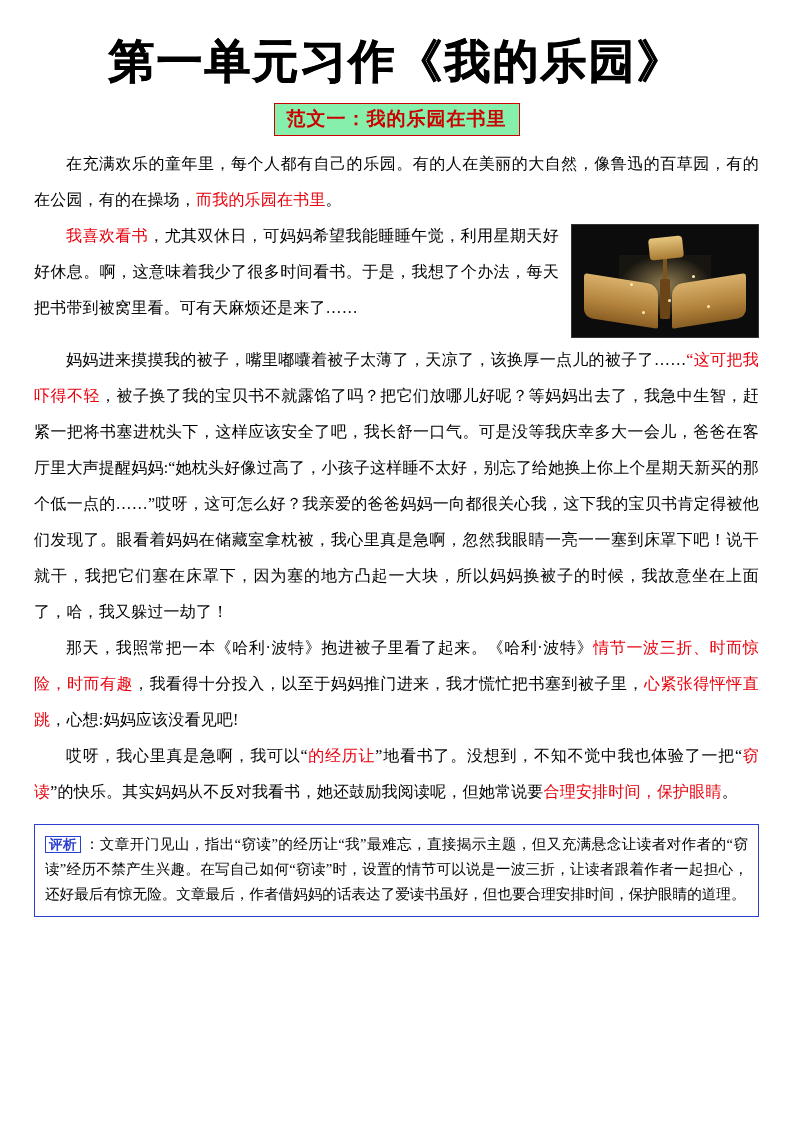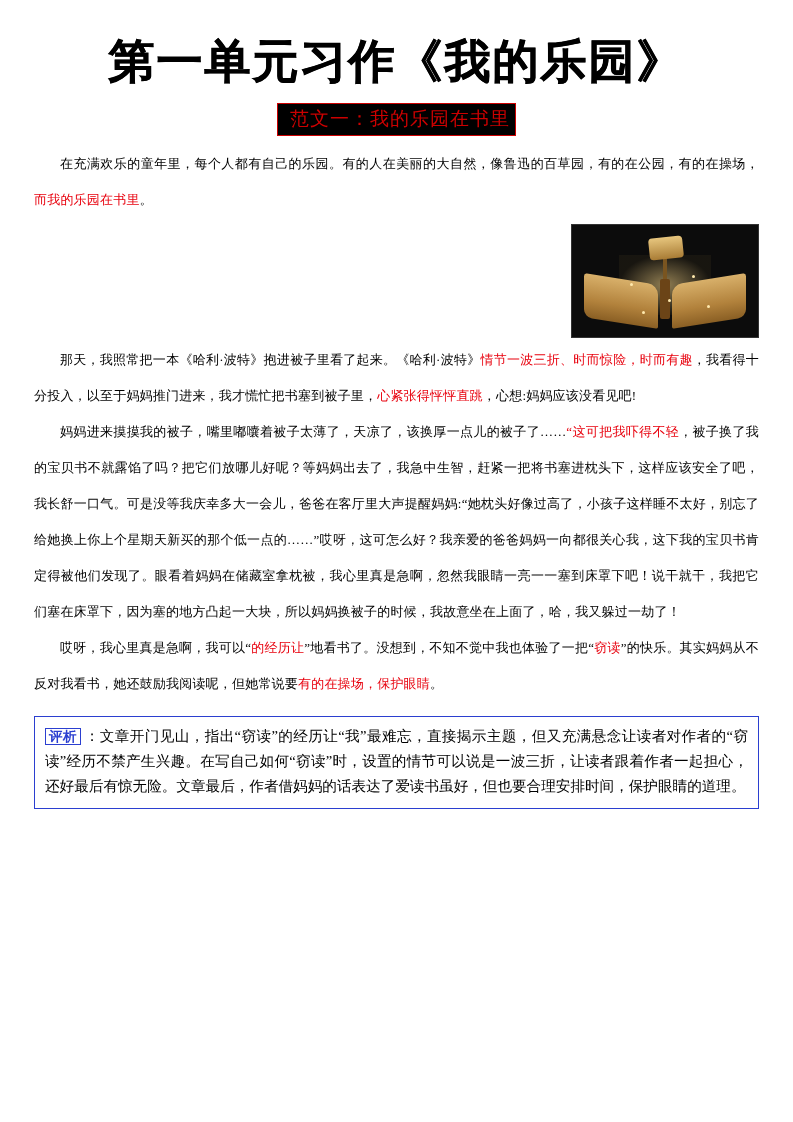--- a/index.html
+++ b/index.html
@@ -31,30 +31,30 @@
     margin: 8px 0 14px 0;
     font-family: "Liberation Serif", "DejaVu Serif", serif;
     -webkit-text-stroke: 0.6px #000;
   }
   .subtitle-wrap {
     text-align: center;
     margin-bottom: 10px;
   }
   .subtitle {
     display: inline-block;
-    background: #000000;
+    background: #86efac;
     border: 1.5px solid #cc0000;
     color: #cc0000;
-    font-weight: normal;
+    font-weight: bold;
     font-size: 19px;
-    padding: 2px 5px 3px 12px;
+    padding: 2px 12px 3px 12px;
     letter-spacing: 1px;
   }
   .body-text {
-    font-size: 13px;
+    font-size: 16px;
     line-height: 36px;
     text-align: justify;
     text-justify: inter-ideograph;
     letter-spacing: 0.2px;
   }
   p.para {
     margin: 0;
     text-indent: 2em;
   }
   .red {
@@ -184,33 +184,36 @@
       <div class="book-spine"></div>
       <div class="book-lamp-stem"></div>
       <div class="book-lamp"></div>
       <div class="spark" style="left:58px;top:58px"></div>
       <div class="spark" style="left:120px;top:50px"></div>
       <div class="spark" style="left:96px;top:74px"></div>
       <div class="spark" style="left:70px;top:86px"></div>
       <div class="spark" style="left:135px;top:80px"></div>
     </div>
 
+    <p class="para">
+      <span class="red">我喜欢看书</span><span>，尤其双休日，可妈妈希望我能睡睡午觉，利用星期天好好休息。啊，这意味着我少了很多时间看书。于是，我想了个办法，每天把书带到被窝里看。可有天麻烦还是来了……</span>
+    </p>
 
     <div class="clearfix"></div>
 
     <p class="para">
+      <span>妈妈进来摸摸我的被子，嘴里嘟囔着被子太薄了，天凉了，该换厚一点儿的被子了……</span><span class="red">“这可把我吓得不轻</span><span>，被子换了我的宝贝书不就露馅了吗？把它们放哪儿好呢？等妈妈出去了，我急中生智，赶紧一把将书塞进枕头下，这样应该安全了吧，我长舒一口气。可是没等我庆幸多大一会儿，爸爸在客厅里大声提醒妈妈:“她枕头好像过高了，小孩子这样睡不太好，别忘了给她换上你上个星期天新买的那个低一点的……”哎呀，这可怎么好？我亲爱的爸爸妈妈一向都很关心我，这下我的宝贝书肯定得被他们发现了。眼看着妈妈在储藏室拿枕被，我心里真是急啊，忽然我眼睛一亮一一塞到床罩下吧！说干就干，我把它们塞在床罩下，因为塞的地方凸起一大块，所以妈妈换被子的时候，我故意坐在上面了，哈，我又躲过一劫了！</span>
+    </p>
+
+    <p class="para">
       <span>那天，我照常把一本《哈利·波特》抱进被子里看了起来。《哈利·波特》</span><span class="red">情节一波三折、时而惊险，时而有趣</span><span>，我看得十分投入，以至于妈妈推门进来，我才慌忙把书塞到被子里，</span><span class="red">心紧张得怦怦直跳</span><span>，心想:妈妈应该没看见吧!</span>
     </p>
 
     <p class="para">
-      <span>妈妈进来摸摸我的被子，嘴里嘟囔着被子太薄了，天凉了，该换厚一点儿的被子了……</span><span class="red">“这可把我吓得不轻</span><span>，被子换了我的宝贝书不就露馅了吗？把它们放哪儿好呢？等妈妈出去了，我急中生智，赶紧一把将书塞进枕头下，这样应该安全了吧，我长舒一口气。可是没等我庆幸多大一会儿，爸爸在客厅里大声提醒妈妈:“她枕头好像过高了，小孩子这样睡不太好，别忘了给她换上你上个星期天新买的那个低一点的……”哎呀，这可怎么好？我亲爱的爸爸妈妈一向都很关心我，这下我的宝贝书肯定得被他们发现了。眼看着妈妈在储藏室拿枕被，我心里真是急啊，忽然我眼睛一亮一一塞到床罩下吧！说干就干，我把它们塞在床罩下，因为塞的地方凸起一大块，所以妈妈换被子的时候，我故意坐在上面了，哈，我又躲过一劫了！</span>
-    </p>
-
-    <p class="para">
-      <span>哎呀，我心里真是急啊，我可以“</span><span class="red">的经历让</span><span>”地看书了。没想到，不知不觉中我也体验了一把“</span><span class="red">窃读</span><span>”的快乐。其实妈妈从不反对我看书，她还鼓励我阅读呢，但她常说要</span><span class="red">有的在操场，保护眼睛</span><span>。</span>
+      <span>哎呀，我心里真是急啊，我可以“</span><span class="red">的经历让</span><span>”地看书了。没想到，不知不觉中我也体验了一把“</span><span class="red">窃读</span><span>”的快乐。其实妈妈从不反对我看书，她还鼓励我阅读呢，但她常说要</span><span class="red">合理安排时间，保护眼睛</span><span>。</span>
     </p>
 
   </div>
 
   <div class="comment-box">
     <span class="comment-label">评析</span><span>：文章开门见山，指出“窃读”的经历让“我”最难忘，直接揭示主题，但又充满悬念让读者对作者的“窃读”经历不禁产生兴趣。在写自己如何“窃读”时，设置的情节可以说是一波三折，让读者跟着作者一起担心，还好最后有惊无险。文章最后，作者借妈妈的话表达了爱读书虽好，但也要合理安排时间，保护眼睛的道理。</span>
   </div>
 
 </div>
 

